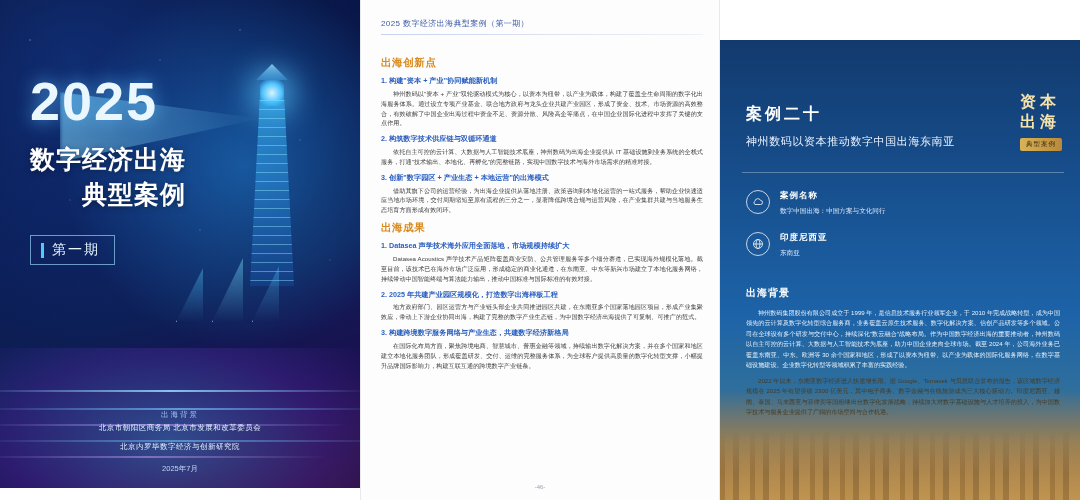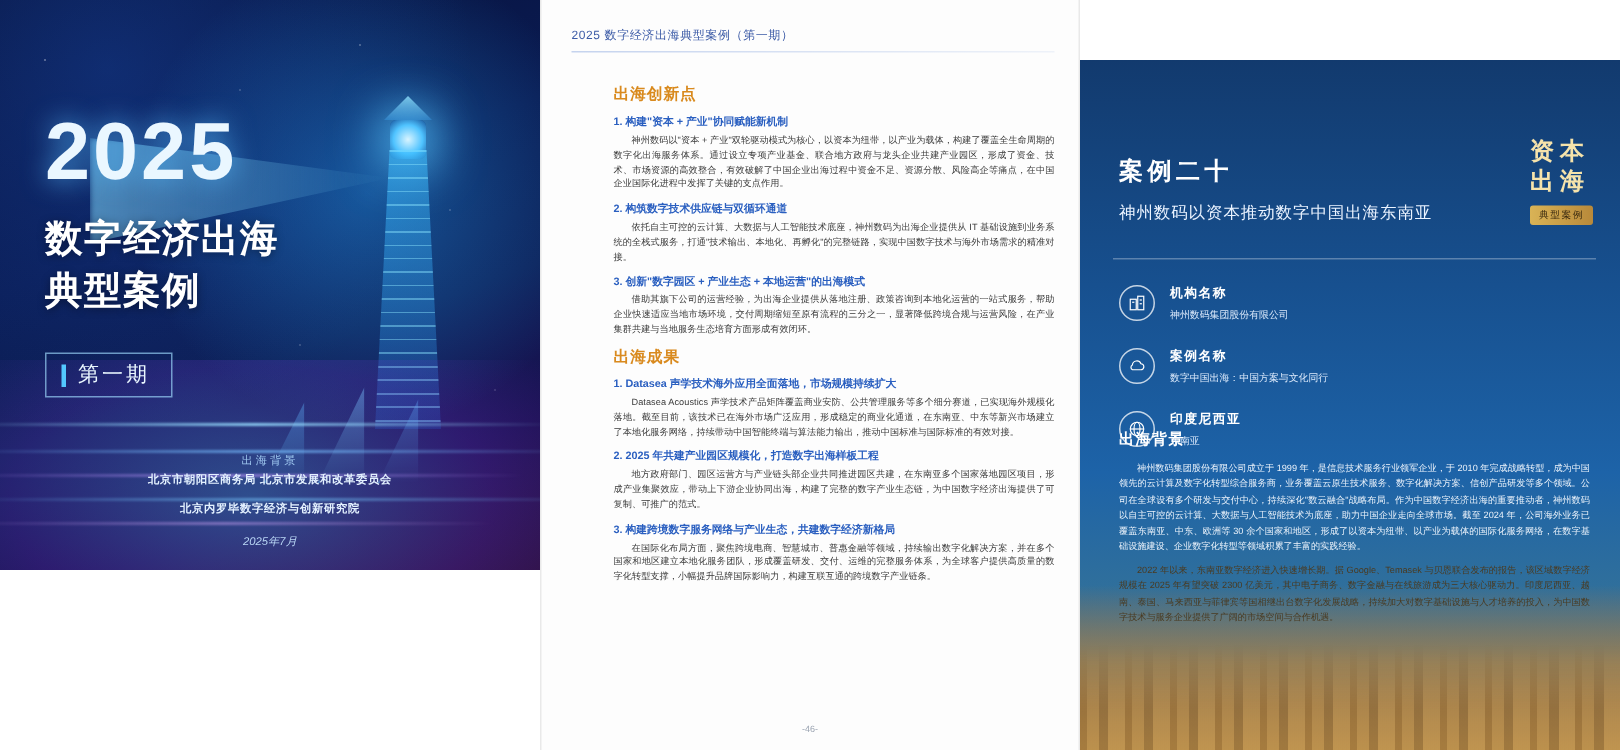--- a/index.html
+++ b/index.html
@@ -5,21 +5,21 @@
   html,body{margin:0;padding:0;}
   body{
     width:1080px;height:500px;overflow:hidden;
     font-family:"Liberation Sans","DejaVu Sans",sans-serif;
     background:#ffffff;
   }
   .page{position:relative;width:1080px;height:500px;display:flex;}
 
   
   .cover{
-    position:relative;width:360px;height:380px;flex:0 0 360px;
+    position:relative;width:360px;height:488px;flex:0 0 360px;
     background:
       radial-gradient(circle at 68% 34%, rgba(40,170,255,.40) 0%, rgba(10,40,110,0) 45%),
       radial-gradient(circle at 20% 12%, rgba(30,90,200,.35) 0%, rgba(5,18,60,0) 55%),
       linear-gradient(160deg,#07113a 0%,#0a1b52 38%,#0d1e55 60%,#1a1050 80%,#2a0f3e 100%);
     overflow:hidden;
   }
   .cover .starfield{
     position:absolute;inset:0;
     background-image:
       radial-gradient(1px 1px at 30px 40px,rgba(255,255,255,.55),transparent),
@@ -84,47 +84,47 @@
     position:absolute;left:-40px;bottom:-90px;width:460px;height:230px;
     background:radial-gradient(ellipse at 45% 40%,rgba(90,190,255,.35) 0%,rgba(120,60,220,.22) 45%,rgba(10,15,50,0) 72%);
   }
   .cover-content{position:absolute;left:30px;top:74px;color:#fff;}
   .year{
     font-size:54px;font-weight:700;letter-spacing:2px;line-height:1;
     color:#eaf7ff;text-shadow:0 0 18px rgba(90,190,255,.8);
   }
   .ctitle{
     margin-top:14px;font-size:25px;font-weight:700;line-height:1.38;color:#ffffff;
-    text-shadow:0 1px 6px rgba(0,0,0,.4);letter-spacing:1px;
+    text-shadow:0 1px 6px rgba(0,0,0,.4);letter-spacing:1px;text-align:right;
   }
   .issue{
     margin-top:24px;display:inline-flex;align-items:center;gap:8px;
     padding:5px 14px 5px 10px;border:1px solid rgba(160,220,255,.65);
     font-size:14px;letter-spacing:2px;color:#eaf7ff;
   }
   .issue .bar{width:3px;height:15px;background:#53c8ff;display:inline-block;}
   .cover-foot{
     position:absolute;left:0;right:0;bottom:14px;text-align:center;color:#cfe6ff;
   }
   .cover-foot .lbl{font-size:7.5px;letter-spacing:2px;color:#9fc8f0;margin-bottom:3px;}
-  .cover-foot .orgs{font-size:7.5px;letter-spacing:.5px;color:#e3f1ff;margin-bottom:9px;font-weight:bold;}
-  .cover-foot .date{font-size:7.5px;color:#b9d6f5;margin-top:12px;font-style:italic;}
+  .cover-foot .orgs{font-size:7.5px;letter-spacing:.5px;color:#e3f1ff;margin-bottom:9px;}
+  .cover-foot .date{font-size:7.5px;color:#b9d6f5;margin-top:12px;}
 
   
   .midpage{
     position:relative;width:360px;height:500px;flex:0 0 360px;background:#fdfdfd;
     border-left:1px solid #e9e9e9;border-right:1px solid #e9e9e9;
     padding:12px;box-sizing:border-box;
   }
   .mid-head{
     position:absolute;left:20px;top:18px;right:16px;
     font-size:8px;color:#3b5aa6;letter-spacing:.4px;
   }
   .mid-head .rule{margin-top:5px;height:1px;background:linear-gradient(90deg,#c5d3ee,#eef2f9);}
-  .mid-body{position:absolute;left:20px;right:16px;top:50px;margin-left:28px;}
+  .mid-body{position:absolute;left:20px;right:16px;top:50px;}
   .sec-h{
     color:#d98a1e;font-size:10.5px;font-weight:700;letter-spacing:.6px;margin:6px 0 5px;
   }
   .sub-h{
     color:#2a5fc0;font-size:7.2px;font-weight:700;line-height:1.5;margin:6px 0 2px;
   }
   .para{
     color:#3a3a3a;font-size:6.1px;line-height:1.62;text-align:justify;margin:0 0 4px;
     letter-spacing:.05px;
   }
@@ -291,35 +291,20 @@
     <div class="r-badge">
       <div class="bl">资本</div>
       <div class="bl">出海</div>
       <div class="tag">典型案例</div>
     </div>
 
     <div class="r-rule"></div>
 
     <div class="meta">
 
-      <div class="meta-row">
-        <div class="meta-ico">
-          <svg width="12" height="12" viewBox="0 0 24 24" fill="none" stroke="#fff" stroke-width="1.6">
-            <rect x="3" y="7" width="8" height="14"></rect>
-            <rect x="13" y="3" width="8" height="18"></rect>
-            <line x1="5.5" y1="11" x2="8.5" y2="11"></line>
-            <line x1="15.5" y1="8" x2="18.5" y2="8"></line>
-            <line x1="15.5" y1="13" x2="18.5" y2="13"></line>
-          </svg>
-        </div>
-        <div>
-          <div class="meta-lbl">机构名称</div>
-          <div class="meta-val">神州数码集团股份有限公司</div>
-        </div>
-      </div>
 
       <div class="meta-row">
         <div class="meta-ico">
           <svg width="12" height="12" viewBox="0 0 24 24" fill="none" stroke="#fff" stroke-width="1.6">
             <path d="M6 17h11a4 4 0 0 0 .3-8 6 6 0 0 0-11.5 1.6A3.6 3.6 0 0 0 6 17z"></path>
           </svg>
         </div>
         <div>
           <div class="meta-lbl">案例名称</div>
           <div class="meta-val">数字中国出海：中国方案与文化同行</div>

